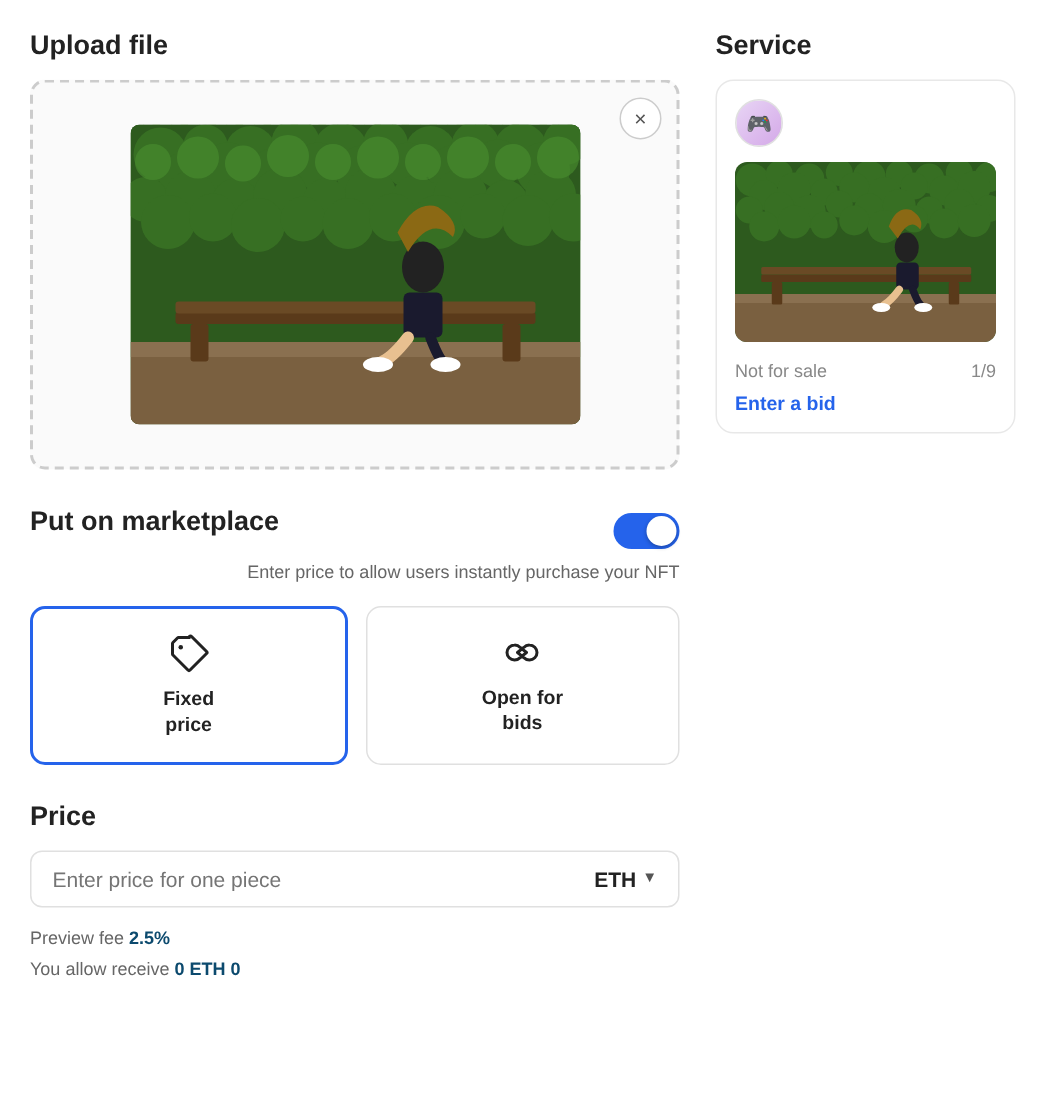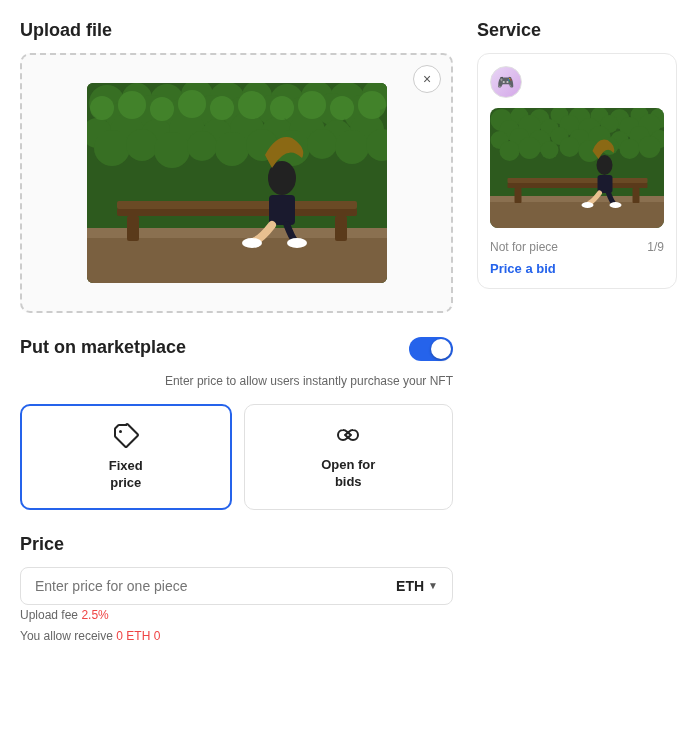--- a/index.html
+++ b/index.html
@@ -90,20 +90,21 @@
       overflow: hidden;
       height: 70%;
     }
 
     
     .marketplace-section {
       margin-top: 24px;
     }
     .marketplace-header {
       display: flex;
+      align-items: center;
       justify-content: space-between;
       margin-bottom: 4px;
       margin-top: 16px;
     }
     .marketplace-subtitle {
       font-size: 12px;
       color: #666;
       margin-bottom: 16px;
       text-align: right;
     }
@@ -177,20 +178,21 @@
       font-size: 18px;
       font-weight: 700;
       margin-bottom: 12px;
     }
     .price-input-wrapper {
       display: flex;
       align-items: center;
       border: 1px solid #e0e0e0;
       border-radius: 8px;
       padding: 10px 14px;
+      margin-bottom: 10px;
     }
     .price-input {
       flex: 1;
       border: none;
       outline: none;
       font-size: 14px;
       color: #aaa;
       background: transparent;
     }
     .eth-selector {
@@ -206,22 +208,22 @@
       font-size: 10px;
       color: #555;
     }
 
     .fee-info {
       font-size: 12px;
       color: #666;
       line-height: 1.8;
     }
     .fee-info strong {
-      font-weight: 400;
-      color: #ef4444;
+      font-weight: 700;
+      color: #0c4a6e;
     }
 
     
     .preview-title {
       font-size: 18px;
       font-weight: 700;
       margin-bottom: 12px;
     }
     .preview-card {
       border: 1px solid #e8e8e8;
@@ -400,21 +402,21 @@
         <h2 class="price-label">Price</h2>
         <div class="price-input-wrapper">
           <input class="price-input" type="text" placeholder="Enter price for one piece" style="">
           <div class="eth-selector">
             <span>ETH</span>
             <span class="eth-chevron">▼</span>
           </div>
         </div>
         <div class="fee-info">
           <div>
-            <span>Upload fee</span>
+            <span>Preview fee</span>
             <strong>2.5%</strong>
           </div>
           <div><span>You allow receive </span><strong>0 </strong><strong>ETH </strong><strong>0</strong></div>
         </div>
       </div>
     </div>
   </div>
 
   <div class="preview-col">
     <h2 class="preview-title">Service</h2>
@@ -470,19 +472,19 @@
           <ellipse cx="115" cy="57" rx="8" ry="10" fill="#222"></ellipse>
           <path d="M109 51 Q117 36 124 45 Q127 38 118 32 Q108 29 103 43 Z" fill="#8b6914"></path>
           <rect x="108" y="67" width="15" height="18" rx="3" fill="#1a1a2e"></rect>
           <path d="M110 85 Q104 93 100 95" stroke="#e8c090" stroke-width="5" fill="none" stroke-linecap="round"></path>
           <path d="M119 85 Q122 93 124 95" stroke="#1a1a2e" stroke-width="5" fill="none" stroke-linecap="round"></path>
           <ellipse cx="98" cy="97" rx="6" ry="3" fill="#fff"></ellipse>
           <ellipse cx="126" cy="97" rx="6" ry="3" fill="#fff"></ellipse>
         </svg>
       </div>
       <div class="preview-status">
-        <span class="not-for-sale">Not for piece</span>
+        <span class="not-for-sale">Not for sale</span>
         <span class="edition">1/9</span>
       </div>
-      <a class="place-bid" href="#">Price a bid</a>
+      <a class="place-bid" href="#">Enter a bid</a>
     </div>
   </div>
 </div>
 
 </body></html>

